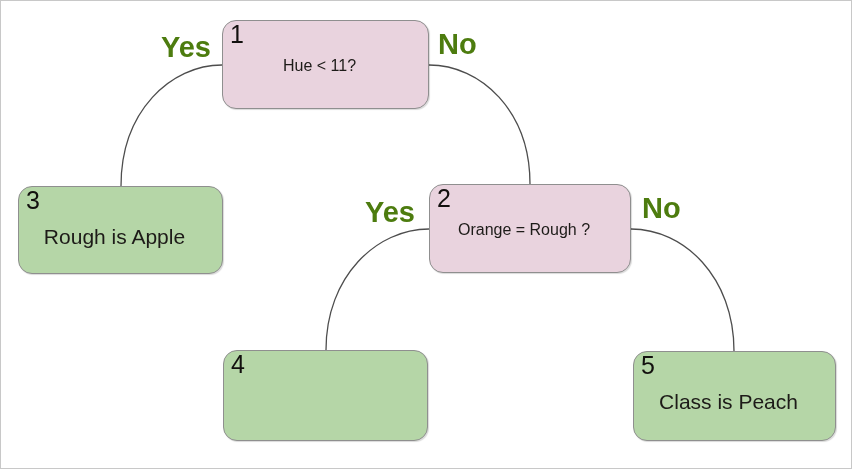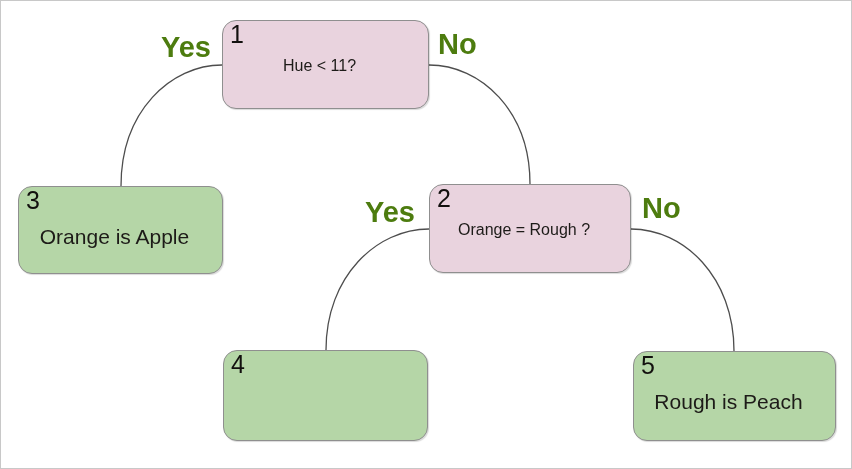--- a/index.html
+++ b/index.html
@@ -93,30 +93,30 @@
     <span class="node-label">Hue &lt; 11?</span>
   </div>
 
   <div class="node decision" style="left:428px; top:183px; width:202px; height:89px;">
     <span class="node-id">2</span>
     <span class="node-label">Orange = Rough ?</span>
   </div>
 
   <div class="node leaf" style="left:17px; top:185px; width:205px; height:88px;">
     <span class="node-id">3</span>
-    <span class="node-label">Orange is Apple</span>
+    <span class="node-label">Rough is Apple</span>
   </div>
 
   <div class="node leaf" style="left:222px; top:349px; width:205px; height:91px;">
     <span class="node-id">4</span>
   </div>
 
   <div class="node leaf" style="left:632px; top:350px; width:203px; height:90px;">
     <span class="node-id">5</span>
-    <span class="node-label">Rough is Peach</span>
+    <span class="node-label">Class is Peach</span>
   </div>
 
   <span class="edge-label" style="left:160px; top:30px;">Yes</span>
 
   <span class="edge-label" style="left:437px; top:27px;">No</span>
 
   <span class="edge-label" style="left:364px; top:195px;">Yes</span>
 
   <span class="edge-label" style="left:641px; top:191px;">No</span>
 

